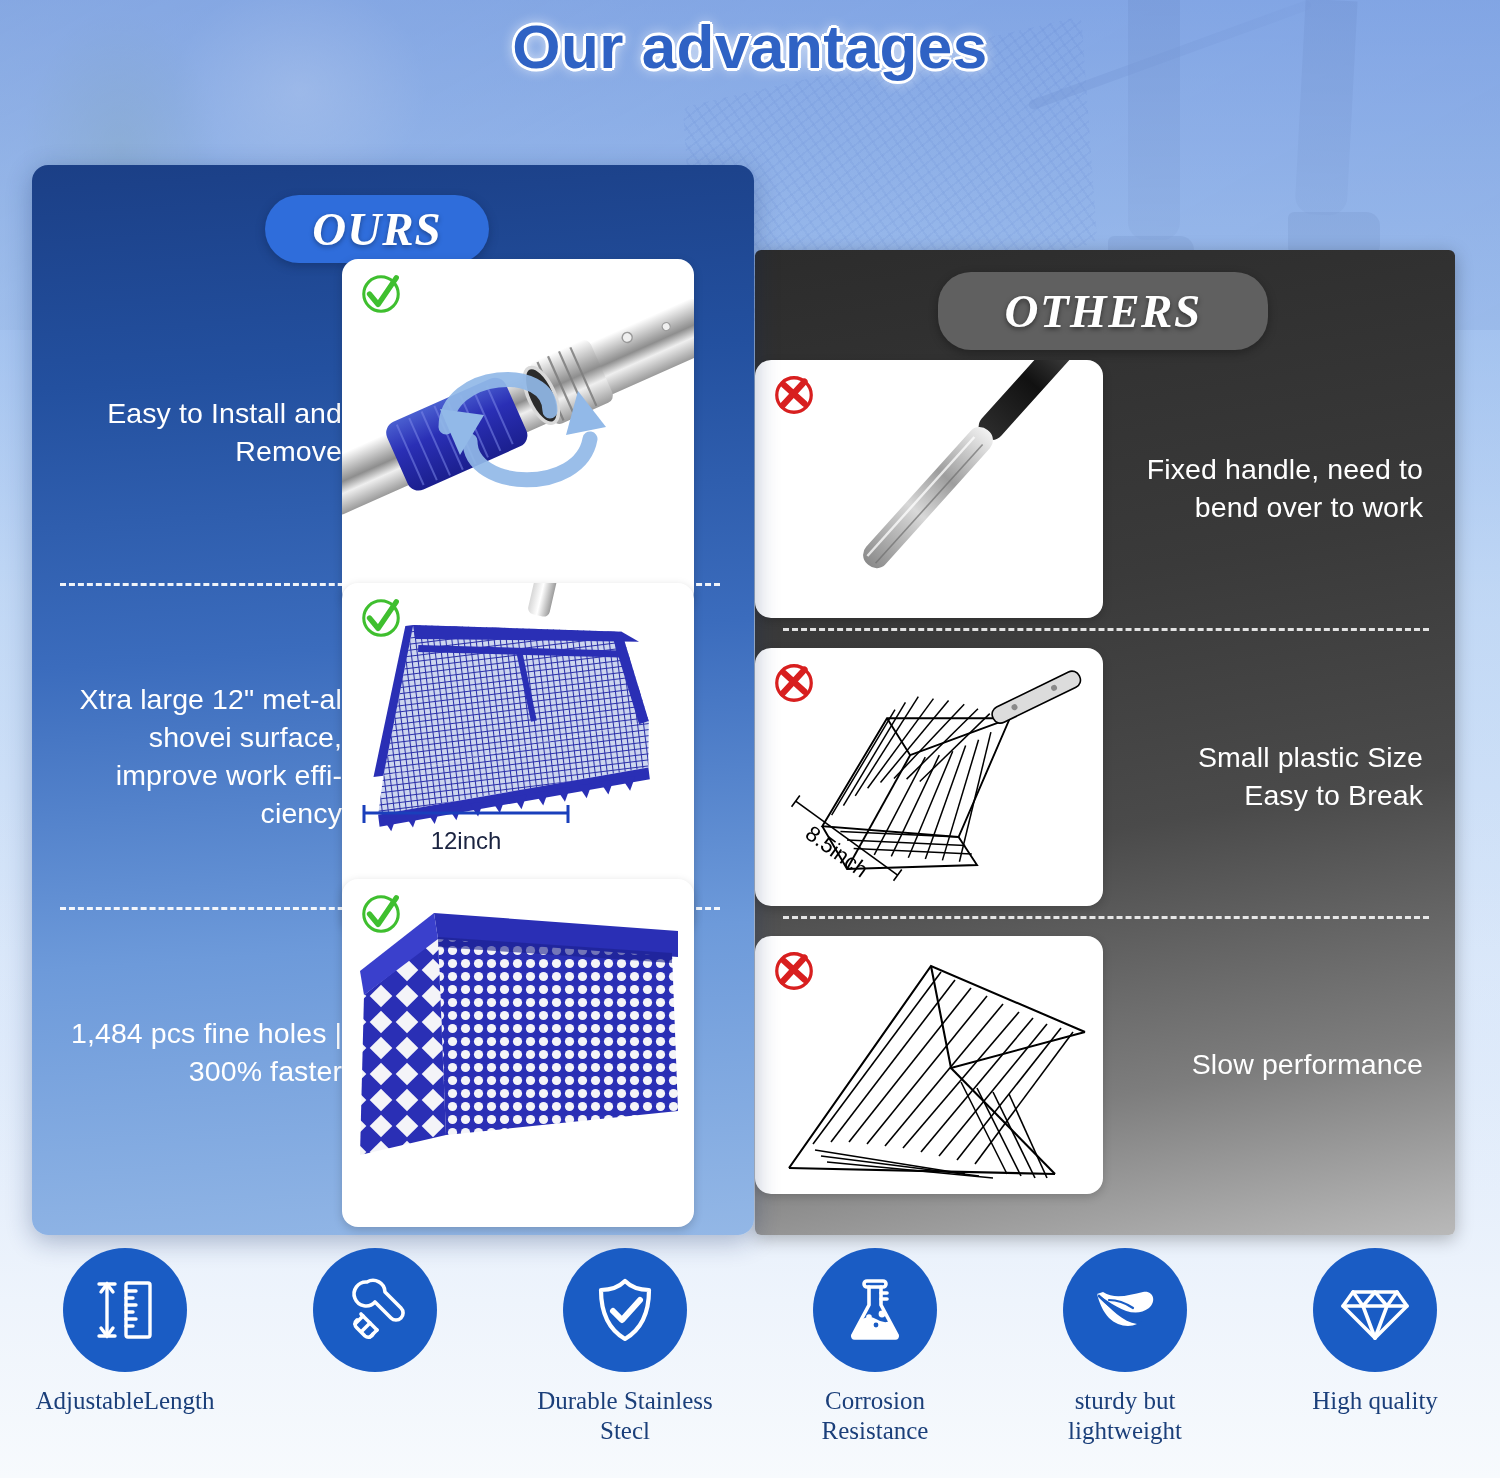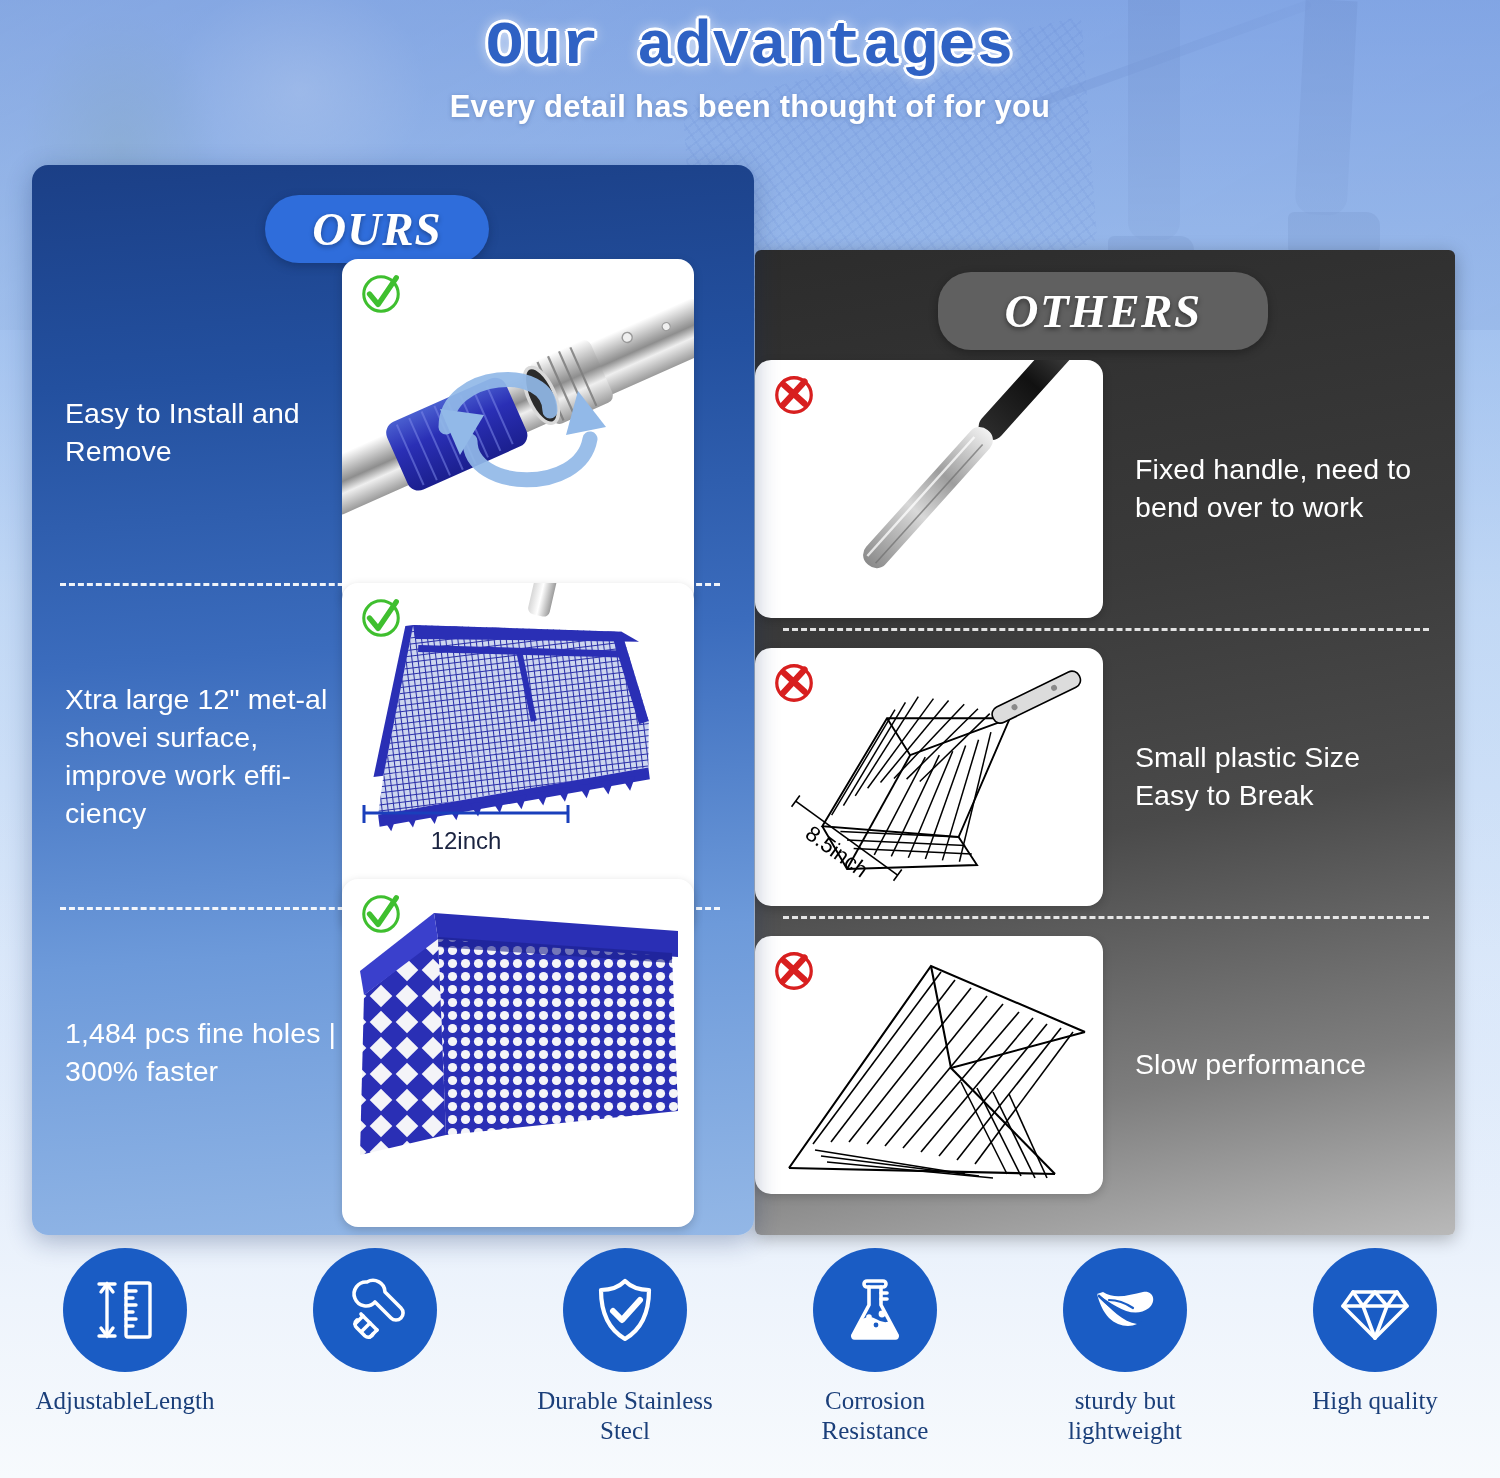--- a/index.html
+++ b/index.html
@@ -74,21 +74,21 @@
 
   
   .header {
     position: absolute;
     left: 0; top: 14px;
     width: 1500px;
     text-align: center;
     z-index: 5;
   }
   .title {
-    font-family: Liberation Mono, monospace;
+    font-family: Liberation Sans, sans-serif;
     font-size: 62px;
     font-weight: 700;
     color: #2f62c4;
     letter-spacing: 0.5px;
     line-height: 1.05;
     text-shadow:
       -2px -2px 0 #ffffff,  2px -2px 0 #ffffff,
       -2px  2px 0 #ffffff,  2px  2px 0 #ffffff,
       -3px  0   0 #ffffff,  3px  0   0 #ffffff,
        0   -3px 0 #ffffff,  0    3px 0 #ffffff,
@@ -168,20 +168,21 @@
   }
   .row-ours  { left: 0; width: 722px; height: 300px; }
   .row-other { left: 0; width: 700px; height: 278px; }
 
   .row-text {
     color: #ffffff;
     font-size: 28.5px;
     line-height: 1.33;
     font-weight: 500;
     letter-spacing: 0.1px;
+    text-align: right;
   }
   .row-ours .row-text  { width: 310px; padding-left: 33px; }
   .row-other .row-text { width: 320px; padding-left: 32px; }
 
   .photo {
     background: #ffffff;
     border-radius: 16px;
     position: relative;
     overflow: hidden;
     box-shadow: 0 3px 10px rgba(0,0,0,0.18);
@@ -251,21 +252,20 @@
     <div class="bg-pole"></div>
     <div class="bg-leg l1"></div>
     <div class="bg-leg l2"></div>
     <div class="bg-shoe s1"></div>
     <div class="bg-shoe s2"></div>
   </div>
   <div class="bg-wash"></div>
 
   <div class="header">
     <div class="title">Our advantages</div>
-    <div class="subtitle">Every detail has been thought of for you</div>
   </div>
 
   <div class="panels">
 
     <div class="panel-others">
 
       <div class="badge badge-others">OTHERS</div>
 
       <div class="row row-other" style="top:100px;">
         <div class="photo photo-other">

